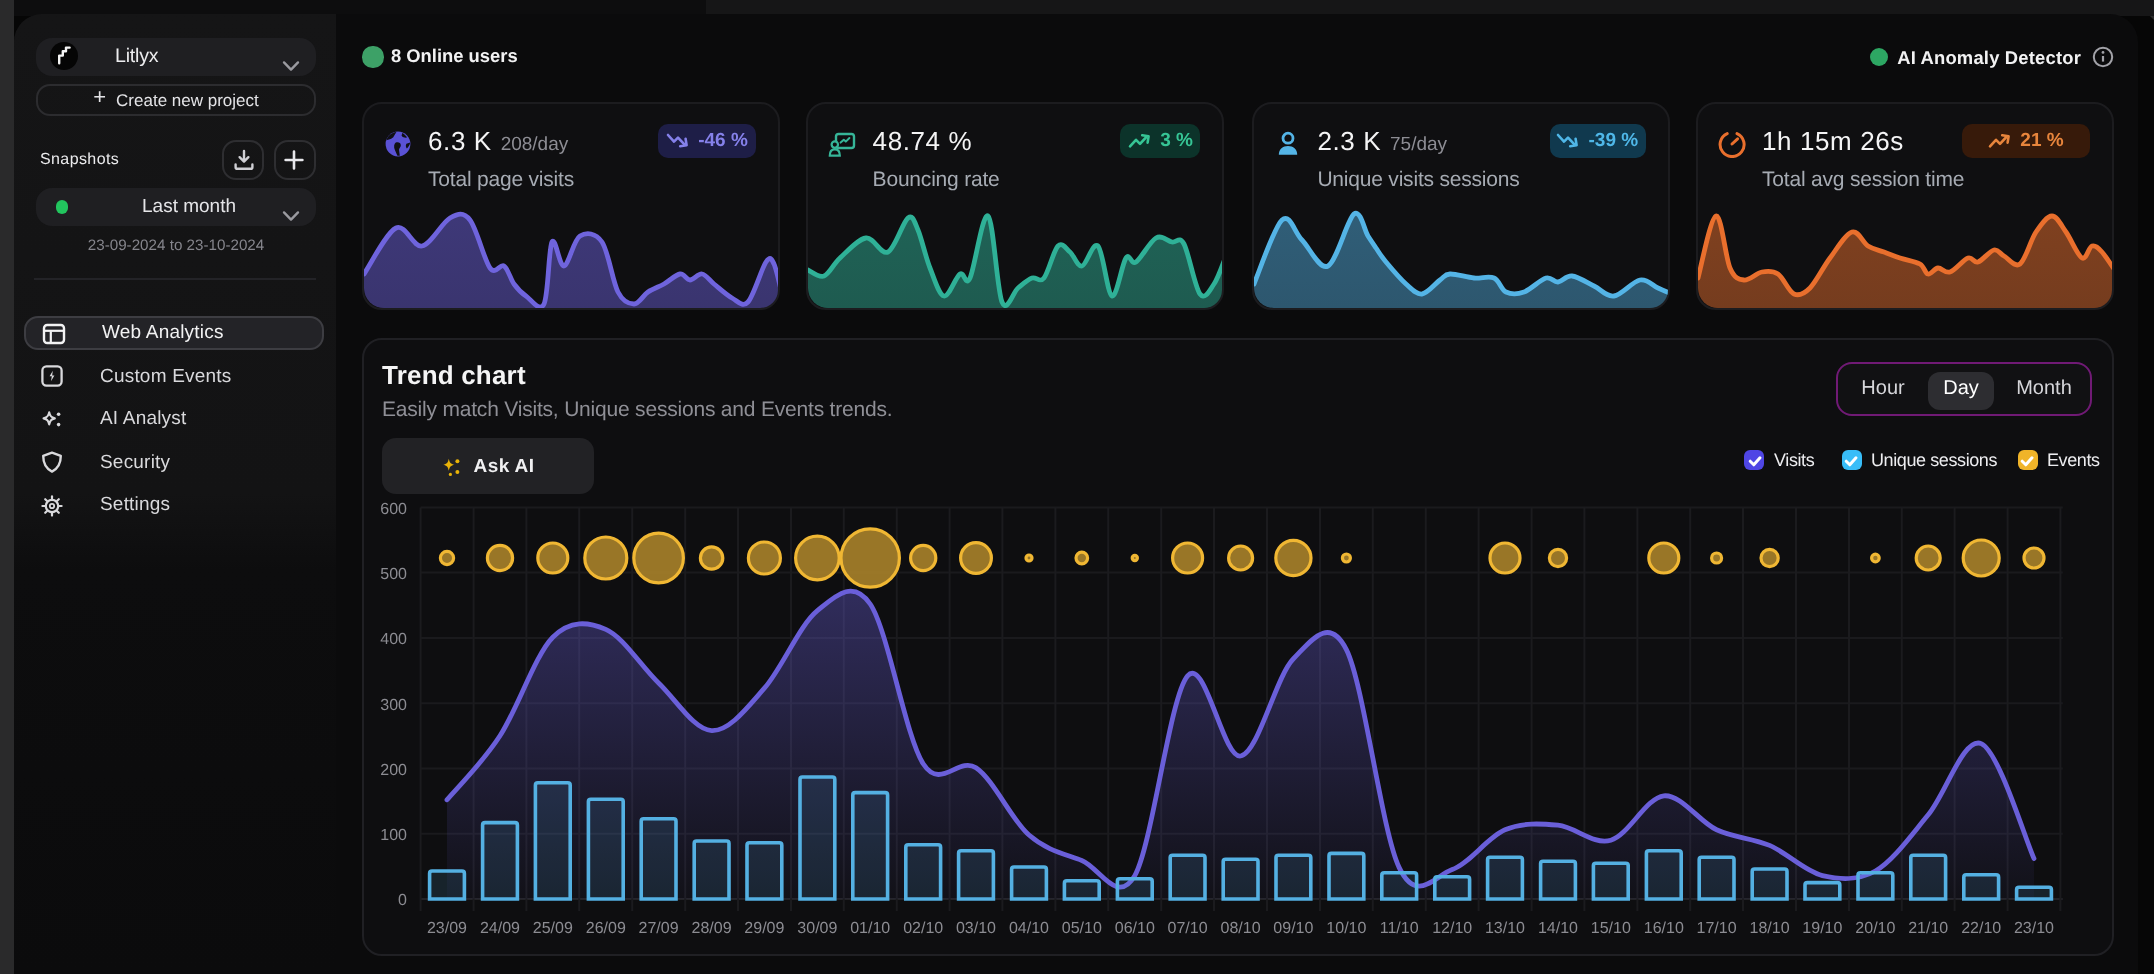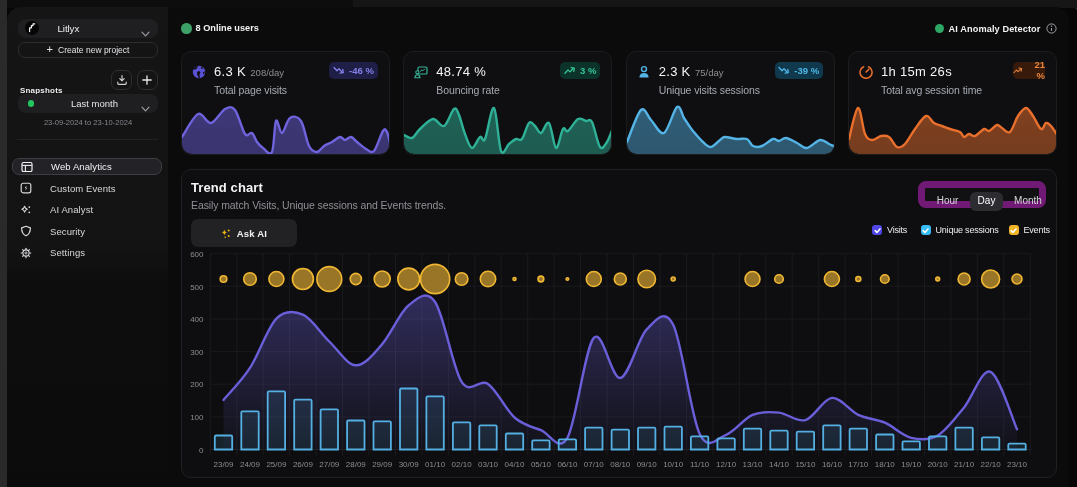--- a/index.html
+++ b/index.html
@@ -10,21 +10,21 @@
 .card { position:absolute; top:51px; width:209px; height:104px; background:#0f0f11; border:1px solid #1c1c1f; border-radius:10px; overflow:hidden; }
 .num { font-size:13px; font-weight:400; color:#f4f4f5; letter-spacing:0.3px; }
 .sub { font-size:9.5px; color:#8d8d94; }
 .clabel { position:absolute; left:32px; top:31.5px; font-size:10.5px; color:#a6abb3; letter-spacing:-0.1px; white-space:nowrap; }
 .badge { position:absolute; top:9.5px; right:11px; height:17px; border-radius:5px; display:flex; align-items:center; justify-content:center; gap:3px; font-size:9.5px; font-weight:700;text-align:right; }
 .nav { position:absolute; left:12px; width:150px; height:17px; border-radius:7px; display:flex; align-items:center; }
 .nav.active { background:#232327; border:1px solid #3d3d42; }
 .nico { margin-left:8px; display:flex; }
 .nlab { margin-left:18px; font-size:9.5px; letter-spacing:0.1px; }
 .ax { font-size:8px; fill:#8c8c92; font-family:"Liberation Sans",sans-serif; }
-.seg { position:absolute; left:918px; top:181px; width:128px; height:27px; border:7px solid #701a75; border-radius:8px; background:#111113; display:flex; align-items:center; }
+.seg { position:absolute; left:918px; top:181px; width:128px; height:27px; border:1px solid #701a75; border-radius:8px; background:#111113; display:flex; align-items:center; }
 .segbtn { text-align:center; font-size:10px; color:#d6d6da; }
 .legend { position:absolute; top:224.5px; height:10px; display:flex; align-items:center; }
 .cbx { width:10px; height:10px; border-radius:3px; display:inline-flex; align-items:center; justify-content:center; }
 .ltxt { font-size:9px; color:#ededf0; margin-left:5px; letter-spacing:-0.2px; white-space:nowrap; }
 </style></head>
 <body>
 <div class="abs" style="left:0;top:0;width:7px;height:487px;background:#2a2a2b"></div>
 <div class="abs" style="left:0;top:0;width:10px;height:10px;background:#2a2a2b;clip-path:polygon(0 0,100% 0,0 100%)"></div>
 <div class="abs" style="left:1067px;top:0;width:10px;height:10px;background:#2a2a2b;clip-path:polygon(0 0,100% 0,100% 100%)"></div>
 <div class="abs" style="left:7px;top:0;width:346px;height:8px;background:#0d0d0e"></div>
@@ -40,21 +40,21 @@
       </svg>
     </span>
   <span style="margin-left:3px;font-size:9.8px;color:#ececee;letter-spacing:-0.1px">Litlyx</span>
   <span style="position:absolute;right:8px;top:50%;margin-top:-4px"><svg width="9" height="8" viewBox="0 0 9 8" style="">
         <path d="M1 2.2 L4.5 5.8 L8 2.2" fill="none" stroke="#9a9aa0" stroke-width="1.2" stroke-linecap="round" stroke-linejoin="round"></path>
       </svg></span>
 </div>
 <div class="abs" style="left:18px;top:42px;width:140px;height:15.5px;border:1px solid #2c2c2f;border-radius:7px;display:flex;align-items:center;justify-content:center;color:#e3e3e6;font-size:8.5px">
   <span style="font-size:11px;margin-right:5px;position:relative;top:-0.5px">+</span>Create new project
 </div>
-<div class="abs" style="left:20px;top:86px;font-size:8px;font-weight:700;color:#ececee;letter-spacing:0.2px">Snapshots</div>
+<div class="abs" style="left:20px;top:75px;font-size:8px;font-weight:400;color:#ececee;letter-spacing:0.2px">Snapshots</div>
 <div class="abs" style="left:111px;top:70px;width:21px;height:20px;border:1px solid #2e2e31;border-radius:7px;display:flex;align-items:center;justify-content:center">
     <svg width="12" height="12" viewBox="0 0 12 12" style="">
       <path d="M6 1.5 L6 6.5 M3.8 4.6 L6 6.8 L8.2 4.6" fill="none" stroke="#cfcfd4" stroke-width="1.2" stroke-linecap="round" stroke-linejoin="round"></path>
       <path d="M1.8 8.2 L1.8 9.6 Q1.8 10.4 2.6 10.4 L9.4 10.4 Q10.2 10.4 10.2 9.6 L10.2 8.2" fill="none" stroke="#cfcfd4" stroke-width="1.2" stroke-linecap="round"></path>
     </svg>
   </div>
 <div class="abs" style="left:136.5px;top:70px;width:21px;height:20px;border:1px solid #2e2e31;border-radius:7px;display:flex;align-items:center;justify-content:center">
     <svg width="12" height="12" viewBox="0 0 12 12" style="">
       <path d="M6 1.8 L6 10.2 M1.8 6 L10.2 6" stroke="#e8e8ec" stroke-width="1.3" stroke-linecap="round"></path>
     </svg>
@@ -224,21 +224,21 @@
 <path d="M0.0 92.0 C2.3 86.7 10.0 63.7 14.0 60.0 C18.0 56.3 20.2 66.2 24.0 70.0 C27.8 73.8 32.7 85.2 37.0 83.0 C41.3 80.8 46.7 59.5 50.0 57.0 C53.3 54.5 55.2 65.2 57.0 68.0 C58.8 70.8 59.5 71.8 61.0 74.0 C62.5 76.2 63.5 78.0 66.0 81.0 C68.5 84.0 73.0 89.3 76.0 92.0 C79.0 94.7 81.2 97.3 84.0 97.0 C86.8 96.7 90.7 91.7 93.0 90.0 C95.3 88.3 95.2 87.2 98.0 87.0 C100.8 86.8 106.3 88.7 110.0 89.0 C113.7 89.3 117.3 87.8 120.0 89.0 C122.7 90.2 123.5 94.8 126.0 96.0 C128.5 97.2 131.7 97.2 135.0 96.0 C138.3 94.8 143.2 89.8 146.0 89.0 C148.8 88.2 149.8 91.2 152.0 91.0 C154.2 90.8 156.0 87.7 159.0 88.0 C162.0 88.3 166.5 91.3 170.0 93.0 C173.5 94.7 176.2 98.5 180.0 98.0 C183.8 97.5 189.3 90.7 193.0 90.0 C196.7 89.3 199.3 92.8 202.0 94.0 C204.7 95.2 207.8 96.5 209.0 97.0" fill="none" stroke="#54b4e6" stroke-width="2.4" stroke-linejoin="round" stroke-linecap="round"></path>
     </svg>
 </div>
 <div class="card" style="left:848px">
   <div style="position:absolute;left:10px;top:13px"><svg width="14" height="14" viewBox="0 0 14 14" style="">
         <path d="M9.5 1.8 A6 6 0 1 1 4.6 1.8" fill="none" stroke="#e96f2d" stroke-width="1.5" stroke-linecap="round"></path>
         <path d="M7 7 L9.8 4.4" stroke="#e96f2d" stroke-width="1.5" stroke-linecap="round"></path>
       </svg></div>
   <div style="position:absolute;left:32px;top:10px;white-space:nowrap"><span class="num">1h 15m 26s</span> </div>
   <div class="clabel">Total avg session time</div>
-  <div class="badge" style="width:32px;background:#371a0a;color:#e8853c">
+  <div class="badge" style="width:64px;background:#371a0a;color:#e8853c">
       <svg width="13" height="9" viewBox="0 0 13 9" style="position:relative;top:0px">
         <path d="M1 7.2 L4 3.9 L6 5.9 L9.2 2.5" fill="none" stroke="#e8853c" stroke-width="1.3" stroke-linecap="round" stroke-linejoin="round"></path>
         <path d="M7.1 1.6 L10.3 2.1 L9.8 5.3" fill="none" stroke="#e8853c" stroke-width="1.3" stroke-linecap="round" stroke-linejoin="round"></path>
       </svg>
       <span>21 %</span>
     </div>
   <svg width="209" height="52" viewBox="0 52 209 52" style="position:absolute;left:0;bottom:0;border-radius:0 0 10px 10px">
 <defs>
         <linearGradient id="g4" x1="0" y1="52" x2="0" y2="104" gradientUnits="userSpaceOnUse">
 <stop offset="0" stop-color="#e96f2d" stop-opacity="0.52"></stop>

